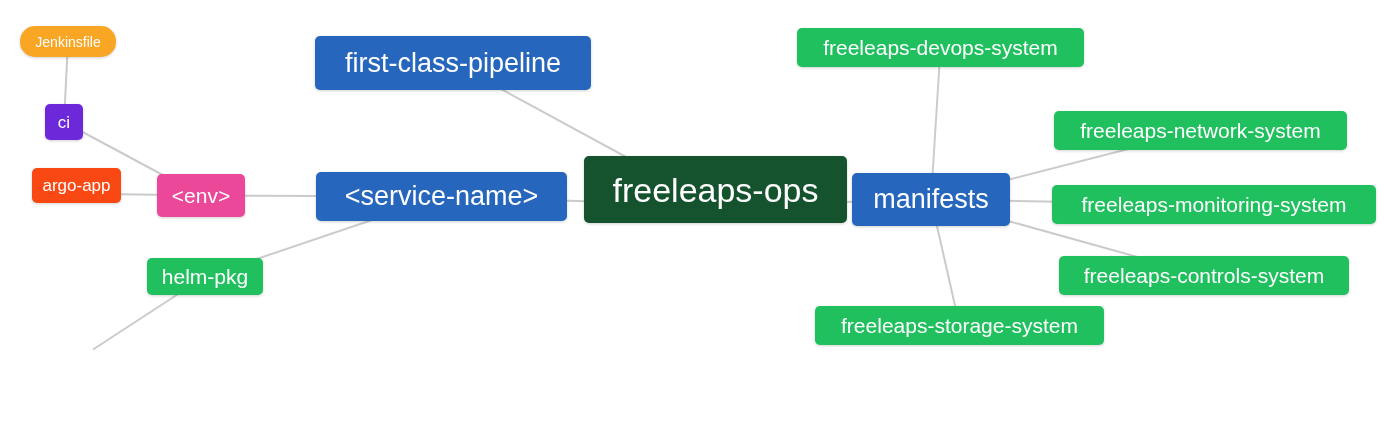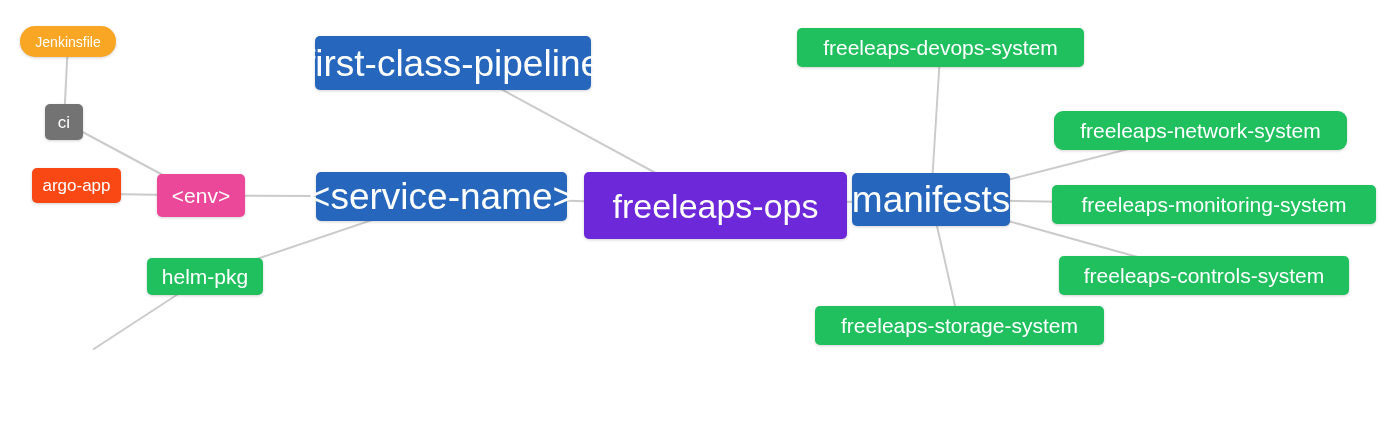--- a/index.html
+++ b/index.html
@@ -32,21 +32,21 @@
     color: #ffffff;
     border-radius: 5px;
     white-space: nowrap;
     box-shadow: 0 1px 3px rgba(0,0,0,0.18);
     cursor: pointer;
     box-sizing: border-box;
     padding: 0 6px;
     line-height: 1;
   }
   .node.xl { font-size: 34px; }
-  .node.lg { font-size: 37px; }
+  .node.lg { font-size: 27px; }
   .node.md { font-size: 21px; }
   .node.sm { font-size: 17px; }
   .node.xs { font-size: 14px; border-radius: 15px; }
 </style>
 </head>
 <body>
 
 <div class="canvas">
   <svg class="edge-layer" width="1390" height="421" viewBox="0 0 1390 421">
       <line x1="68" y1="41.5" x2="64" y2="122" stroke="#cbcbcb" stroke-width="2"></line>
@@ -58,27 +58,27 @@
       <line x1="441.5" y1="196.5" x2="715.5" y2="205.5" stroke="#cbcbcb" stroke-width="2"></line>
       <line x1="453" y1="63" x2="715.5" y2="205.5" stroke="#cbcbcb" stroke-width="2"></line>
       <line x1="715.5" y1="205.5" x2="931" y2="199.5" stroke="#cbcbcb" stroke-width="2"></line>
       <line x1="931" y1="199.5" x2="940.5" y2="47.5" stroke="#cbcbcb" stroke-width="2"></line>
       <line x1="931" y1="199.5" x2="1200.5" y2="130.5" stroke="#cbcbcb" stroke-width="2"></line>
       <line x1="931" y1="199.5" x2="1214" y2="204.5" stroke="#cbcbcb" stroke-width="2"></line>
       <line x1="931" y1="199.5" x2="1204" y2="275.5" stroke="#cbcbcb" stroke-width="2"></line>
       <line x1="931" y1="199.5" x2="959.5" y2="325.5" stroke="#cbcbcb" stroke-width="2"></line>
     </svg>
 
-<div class="node xl" style="left: 584px; top: 172px; width: 263px; height: 67px; background: #6d28d9; color: rgb(255, 255, 255);">freeleaps-ops</div>
+<div class="node xl" style="left: 584px; top: 156px; width: 263px; height: 67px; background: #14532d; color: rgb(255, 255, 255);">freeleaps-ops</div>
     <div class="node lg" style="left: 315px; top: 36px; width: 276px; height: 54px; background: rgb(38, 103, 189); color: rgb(255, 255, 255);">first-class-pipeline</div>
     <div class="node lg" style="left: 316px; top: 172px; width: 251px; height: 49px; background: rgb(38, 103, 189); color: rgb(255, 255, 255);">&lt;service-name&gt;</div>
     <div class="node lg" style="left: 852px; top: 173px; width: 158px; height: 53px; background: rgb(38, 103, 189); color: rgb(255, 255, 255);">manifests</div>
     <div class="node md" style="left: 157px; top: 174px; width: 88px; height: 43px; background: #ec4899; color: rgb(255, 255, 255);">&lt;env&gt;</div>
     <div class="node md" style="left: 147px; top: 258px; width: 116px; height: 37px; background: rgb(32, 192, 95); color: rgb(255, 255, 255);">helm-pkg</div>
     <div class="node sm" style="left: 32px; top: 168px; width: 89px; height: 35px; background: rgb(250, 72, 20); color: rgb(255, 255, 255);">argo-app</div>
-    <div class="node sm" style="left: 45px; top: 104px; width: 38px; height: 36px; background: #737373; color: rgb(255, 255, 255);">ci</div>
+    <div class="node sm" style="left: 45px; top: 104px; width: 38px; height: 36px; background: #6d28d9; color: rgb(255, 255, 255);">ci</div>
     <div class="node xs" style="left: 20px; top: 26px; width: 96px; height: 31px; background: rgb(248, 166, 35); color: rgb(255, 255, 255);">Jenkinsfile</div>
     <div class="node md" style="left: 797px; top: 28px; width: 287px; height: 39px; background: rgb(32, 192, 95); color: rgb(255, 255, 255);">freeleaps-devops-system</div>
-    <div class="node md" style="left: 1054px; top: 111px; width: 293px; height: 39px; background: rgb(32, 192, 95); color: rgb(255, 255, 255); border-radius: 9px;">freeleaps-network-system</div>
+    <div class="node md" style="left: 1054px; top: 111px; width: 293px; height: 39px; background: rgb(32, 192, 95); color: rgb(255, 255, 255);">freeleaps-network-system</div>
     <div class="node md" style="left: 1052px; top: 185px; width: 324px; height: 39px; background: rgb(32, 192, 95); color: rgb(255, 255, 255); text-align: center;">freeleaps-monitoring-system</div>
     <div class="node md" style="left: 1059px; top: 256px; width: 290px; height: 39px; background: rgb(32, 192, 95); color: rgb(255, 255, 255);">freeleaps-controls-system</div>
     <div class="node md" style="left: 815px; top: 306px; width: 289px; height: 39px; background: rgb(32, 192, 95); color: rgb(255, 255, 255);">freeleaps-storage-system</div>
   </div>
 
 </body></html>

